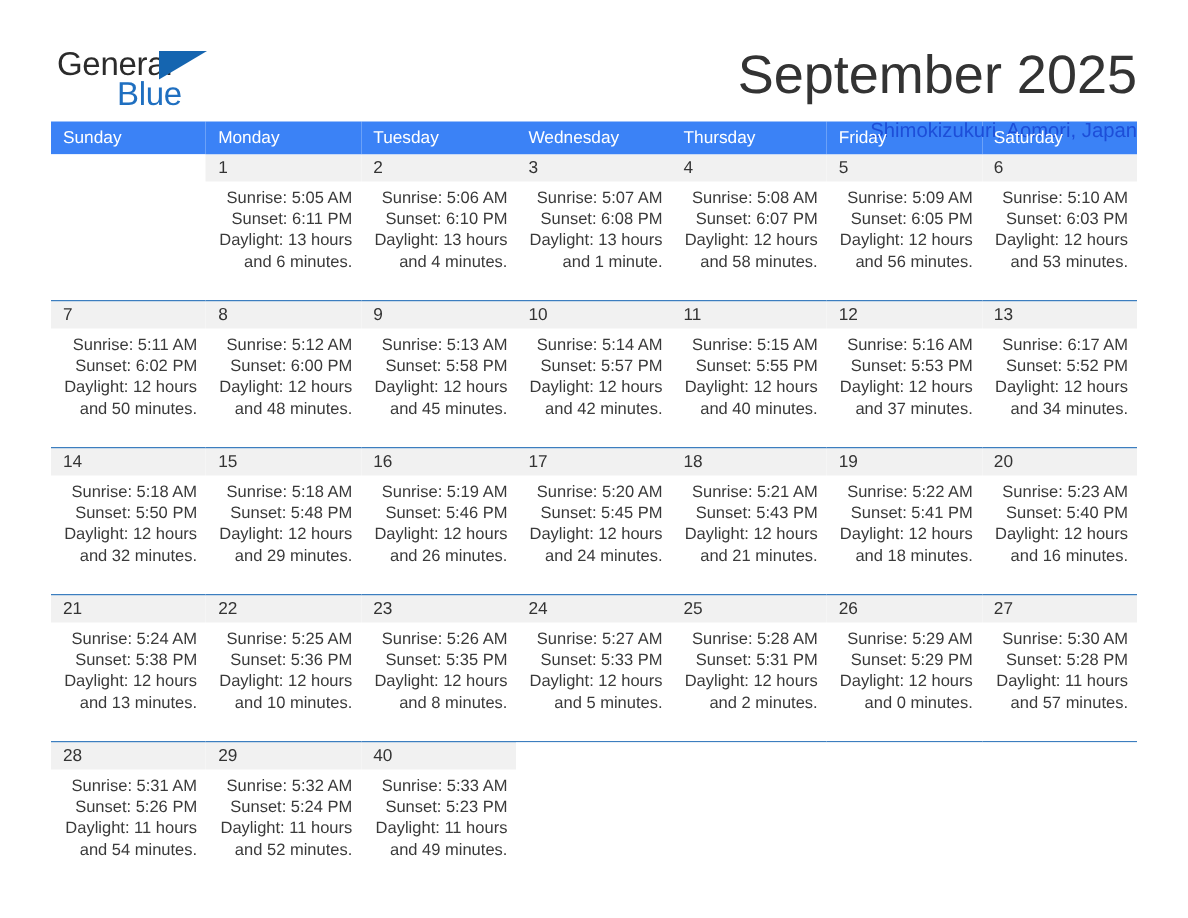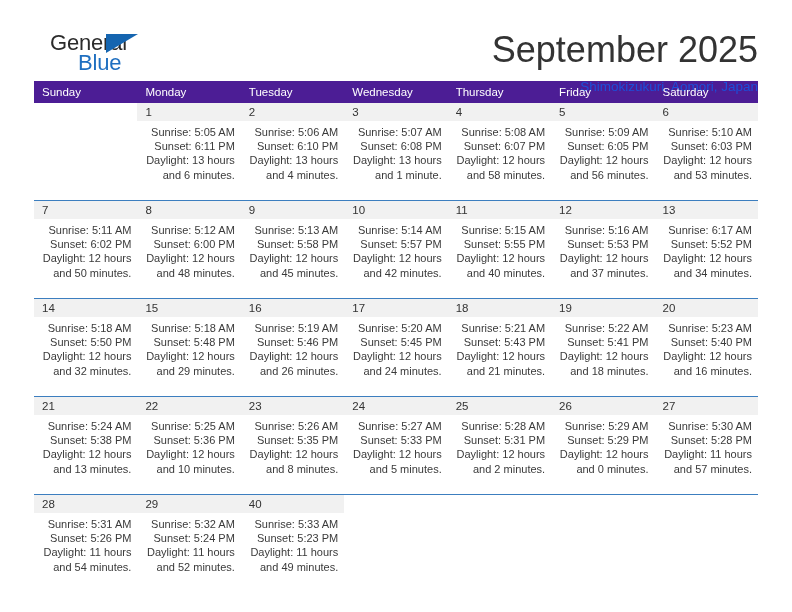--- a/index.html
+++ b/index.html
@@ -35,21 +35,21 @@
 
   .logo {
     position: relative;
     width: 140px;
     height: 50px;
     line-height: 1;
     user-select: none;
   }
   .logo-general {
     position: absolute;
-    left: 16px;
+    left: 4px;
     top: 2px;
     font-size: 22px;
     letter-spacing: -0.2px;
     color: #2b2b2b;
     font-family: "Liberation Sans", sans-serif;
   }
   .logo-blue {
     position: absolute;
     left: 44px;
     top: 22px;
@@ -89,21 +89,21 @@
 
   
   .calendar {
     margin-top: 15px;
     width: 724px;
     border-collapse: collapse;
     table-layout: fixed;
   }
 
   .calendar th {
-    background: #4c1d95;
+    background: #3b82f6;
     color: #ffffff;
     font-size: 11.5px;
     font-weight: normal;
     text-align: left;
     padding: 5px 0 5px 8px;
     height: 21px;
     box-sizing: border-box;
     border: none;
   }
 

